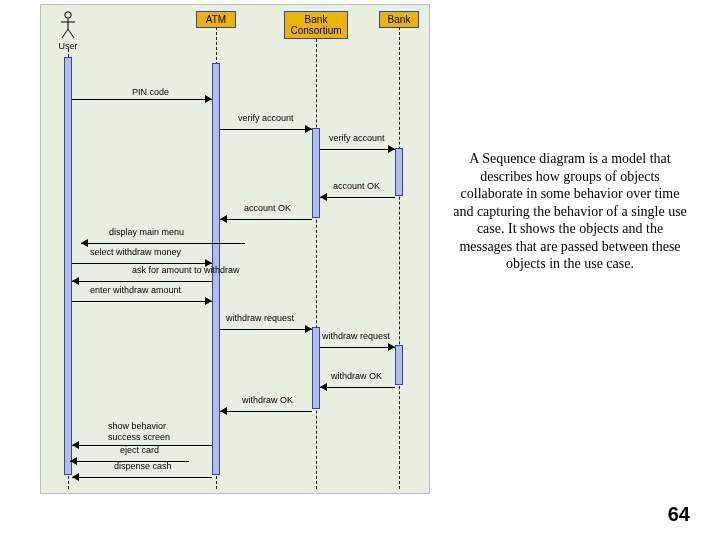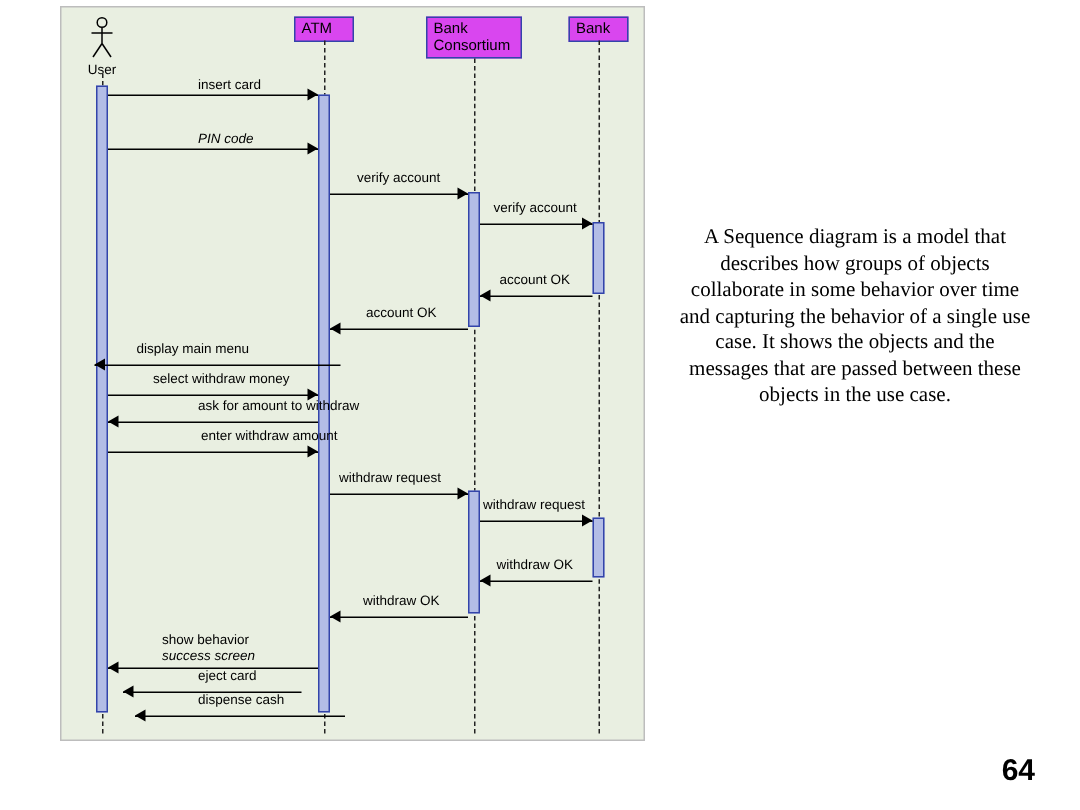--- a/index.html
+++ b/index.html
@@ -15,24 +15,25 @@
     position: absolute;
     left: 40px;
     top: 4px;
     width: 390px;
     height: 490px;
     background: #e9efe1;
     border: 1px solid #bdbdbd;
   }
   .participant-box {
     position: absolute;
-    background: #d946ef;
+    background: #eab308;
     border: 1px solid #3344aa;
     font-family: Arial, sans-serif;
     font-size: 10px;
+    text-align: center;
     padding: 2px 4px;
     white-space: nowrap;
   }
   .lifeline {
     position: absolute;
     width: 0;
     border-left: 1px dashed #222;
   }
   .activation {
     position: absolute;
@@ -128,31 +129,26 @@
   <div class="lifeline" style="left:275px; top:34px; height:450px;"></div>
   <div class="lifeline" style="left:358px; top:22px; height:462px;"></div>
 
   <div class="activation" style="left:27px; top:52px; height:418px;"></div>
   <div class="activation" style="left:175px; top:58px; height:412px;"></div>
   <div class="activation" style="left:275px; top:123px; height:90px;"></div>
   <div class="activation" style="left:275px; top:322px; height:82px;"></div>
   <div class="activation" style="left:358px; top:143px; height:48px;"></div>
   <div class="activation" style="left:358px; top:340px; height:40px;"></div>
 
-  <div class="msg" style="left:31px; top:52px; width:140px;">
-    <div class="msg-line"></div>
-      <div class="arrow-r"></div>
-    <div class="msg-label" style="left:60px; top:-6px;">insert card</div>
-  </div>
 
 
   <div class="msg" style="left:31px; top:88px; width:140px;">
     <div class="msg-line"></div>
       <div class="arrow-r"></div>
-    <div class="msg-label" style="left:60px; top:-6px;font-style:italic;">PIN code</div>
+    <div class="msg-label" style="left:60px; top:-6px;">PIN code</div>
   </div>
 
   <div class="msg" style="left:179px; top:118px; width:92px;">
     <div class="msg-line"></div>
       <div class="arrow-r"></div>
     <div class="msg-label" style="left:18px; top:-10px;">verify account</div>
   </div>
 
   <div class="msg" style="left:279px; top:138px; width:75px;">
     <div class="msg-line"></div>
@@ -165,42 +161,42 @@
       <div class="arrow-l"></div>
     <div class="msg-label" style="left:13px; top:-10px;">account OK</div>
   </div>
 
   <div class="msg" style="left:179px; top:208px; width:92px;">
     <div class="msg-line"></div>
       <div class="arrow-l"></div>
     <div class="msg-label" style="left:24px; top:-10px;">account OK</div>
   </div>
 
-  <div class="msg" style="left:22px; top:232px; width:164px;">
+  <div class="msg" style="left:40px; top:232px; width:164px;">
     <div class="msg-line"></div>
       <div class="arrow-l"></div>
     <div class="msg-label" style="left:28px; top:-10px;">display main menu</div>
   </div>
 
   <div class="msg" style="left:31px; top:252px; width:140px;">
     <div class="msg-line"></div>
       <div class="arrow-r"></div>
-    <div class="msg-label" style="left:30px; top:-10px;">select withdraw money</div>
+    <div class="msg-label" style="left:18px; top:-10px;">select withdraw money</div>
   </div>
 
   <div class="msg" style="left:31px; top:270px; width:140px;">
     <div class="msg-line"></div>
       <div class="arrow-l"></div>
     <div class="msg-label" style="left:12px; top:-10px;margin-left:48px;">ask for amount to withdraw</div>
   </div>
 
   <div class="msg" style="left:31px; top:290px; width:140px;">
     <div class="msg-line"></div>
       <div class="arrow-r"></div>
-    <div class="msg-label" style="left:18px; top:-10px;margin-left:44px;">enter withdraw amount</div>
+    <div class="msg-label" style="left:18px; top:-10px;">enter withdraw amount</div>
   </div>
 
   <div class="msg" style="left:179px; top:318px; width:92px;">
     <div class="msg-line"></div>
       <div class="arrow-r"></div>
     <div class="msg-label" style="left:6px; top:-10px;">withdraw request</div>
   </div>
 
   <div class="msg" style="left:279px; top:336px; width:75px;">
     <div class="msg-line"></div>
@@ -217,30 +213,30 @@
   <div class="msg" style="left:179px; top:400px; width:92px;">
     <div class="msg-line"></div>
       <div class="arrow-l"></div>
     <div class="msg-label" style="left:22px; top:-10px;">withdraw OK</div>
   </div>
 
   <div class="msg" style="left:31px; top:422px; width:140px;">
     <div class="msg-line" style="top:18px;"></div>
       <div class="arrow-l" style="top:14px;"></div>
     <div class="msg-label" style="left:36px; top:-6px;">show behavior</div>
-    <div class="msg-label" style="left:36px; top:5px;font-style:italic;">success screen</div>
-  </div>
-
-  <div class="msg" style="left:41px; top:450px; width:119px;text-align:right;">
+    <div class="msg-label" style="left:36px; top:5px;">success screen</div>
+  </div>
+
+  <div class="msg" style="left:29px; top:450px; width:119px;text-align:right;">
     <div class="msg-line"></div>
       <div class="arrow-l"></div>
     <div class="msg-label" style="left:50px; top:-10px;">eject card</div>
   </div>
 
-  <div class="msg" style="left:49px; top:466px; width:140px;">
+  <div class="msg" style="left:31px; top:466px; width:140px;">
     <div class="msg-line"></div>
       <div class="arrow-l"></div>
     <div class="msg-label" style="left:42px; top:-10px;">dispense cash</div>
   </div>
 
 </div>
 
 <div class="desc">A Sequence diagram is a model that describes how groups of objects collaborate in some behavior over time and capturing the behavior of a single use case. It shows the objects and the messages that are passed between these objects in the use case.</div>
 
 <div class="page-num">64</div>

